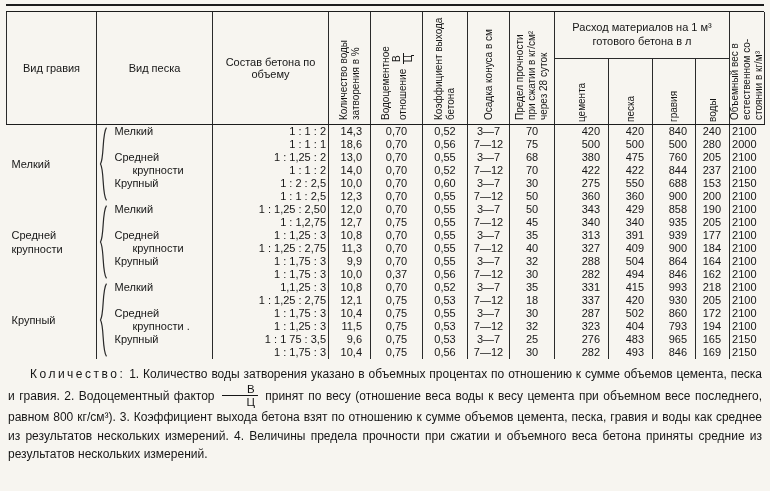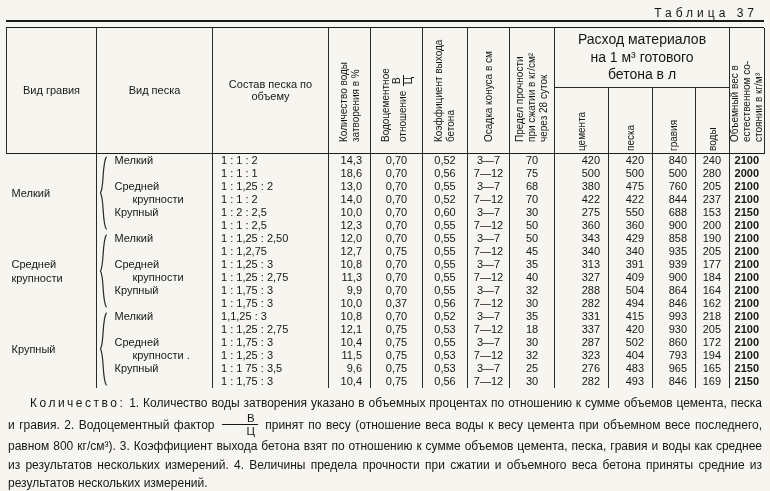--- a/index.html
+++ b/index.html
@@ -13,59 +13,58 @@
   .caption-row{text-align:right;font-size:12px;letter-spacing:4px;padding:2px 6px 0 0;}
   .title{text-align:center;font-weight:bold;font-size:12.5px;letter-spacing:.4px;margin:1px 0 4px 0;}
   .top-rule{height:5px;border-top:2.4px solid #1c1c1c;border-bottom:1.2px solid #1c1c1c;margin:0 0 0 0;}
   table{border-collapse:collapse;table-layout:fixed;width:758px;margin-top:0;}
   thead th{
     border-left:1px solid #2a2a2a;border-right:1px solid #2a2a2a;border-bottom:1.6px solid #1c1c1c;
     font-weight:normal;font-size:11px;padding:2px;vertical-align:middle;text-align:center;position:relative;
   }
   thead tr.h1{height:46px;}
   thead tr.h2{height:66px;}
-  th.materials-head{font-size:14px;line-height:1.25;padding:3px 14px;border-bottom:1px solid #2a2a2a;}
+  th.materials-head{font-size:11px;line-height:1.25;padding:3px 14px;border-bottom:1px solid #2a2a2a;}
   .vt{
     position:absolute;left:50%;top:50%;
     transform:translate(-50%,-50%) rotate(-90deg);
     font-size:10px;line-height:1.2;text-align:left;white-space:normal;
   }
   .vt-tall{width:104px;}
   .vt-short{width:62px;}
   .hfrac{display:inline-block;vertical-align:middle;text-align:center;line-height:1.05;margin-left:2px;}
   .hfrac .num{display:block;border-bottom:1px solid #161616;padding:0 2px;}
   .hfrac .den{display:block;}
   tbody td{
     font-size:11px;height:13px;line-height:13px;padding:0 2px;
     border-left:1px solid #2a2a2a;white-space:nowrap;overflow:hidden;vertical-align:top;
   }
   td.c-gravel{border-left:none;vertical-align:middle;padding-left:5px;}
   td.c-gravel .glabel{display:block;max-width:72px;white-space:normal;line-height:14px;}
   td.c-brace{padding:0;}
   td.c-brace svg{display:block;height:76px;width:9px;margin:1px auto 0 auto;}
   td.c-sand{border-left:none;vertical-align:top;padding-left:4px;}
   td.c-sand .sand-label{display:block;max-width:82px;white-space:normal;line-height:13px;padding-left:18px;text-indent:-18px;}
-  td.c-mix{padding-left:8px;}
+  td.c-mix{padding-left:8px;text-align:right;}
   td.t-right{text-align:right;padding-right:8px;}
   td.t-center{text-align:center;}
-  td.c-weight{text-align:center;padding-right:3px;font-weight:bold;}
+  td.c-weight{text-align:left;padding-right:3px;}
   .footnote{
     margin:6px 2px 0 2px;font-size:12px;line-height:18.5px;text-align:justify;text-indent:22px;
   }
   .notes-label{letter-spacing:2.5px;}
   .ffrac{display:inline-block;vertical-align:-6px;text-align:center;line-height:1.05;font-size:11.5px;margin:0 3px;}
   .ffrac .num{display:block;border-bottom:1px solid #161616;padding:0 3px;}
   .ffrac .den{display:block;}
 </style>
 </head>
 <body>
 
 <div class="page">
 
-  <div class="caption-row">Таблица 37</div>
   <div class="top-rule"></div>
 
   <table>
     <colgroup>
       <col style="width:90px">
         <col style="width:14px">
         <col style="width:102px">
         <col style="width:116px">
       <col style="width:42px">
         <col style="width:52px">
@@ -75,21 +74,21 @@
         <col style="width:54px">
         <col style="width:44px">
         <col style="width:43px">
       <col style="width:34px">
         <col style="width:35px">
     </colgroup>
     <thead>
       <tr class="h1">
         <th rowspan="2">Вид гравия</th>
         <th rowspan="2" colspan="2">Вид песка</th>
-        <th rowspan="2">Состав песка по объему</th>
+        <th rowspan="2">Состав бетона по объему</th>
         <th rowspan="2">
           <div class="vt vt-tall">Количество воды затворения в %</div>
         </th>
         <th rowspan="2">
           <div class="vt vt-tall">
             <span>Водоцементное отношение</span>
             <span class="hfrac"><span class="num">В</span><span class="den">Ц</span></span>
           </div>
         </th>
         <th rowspan="2">

